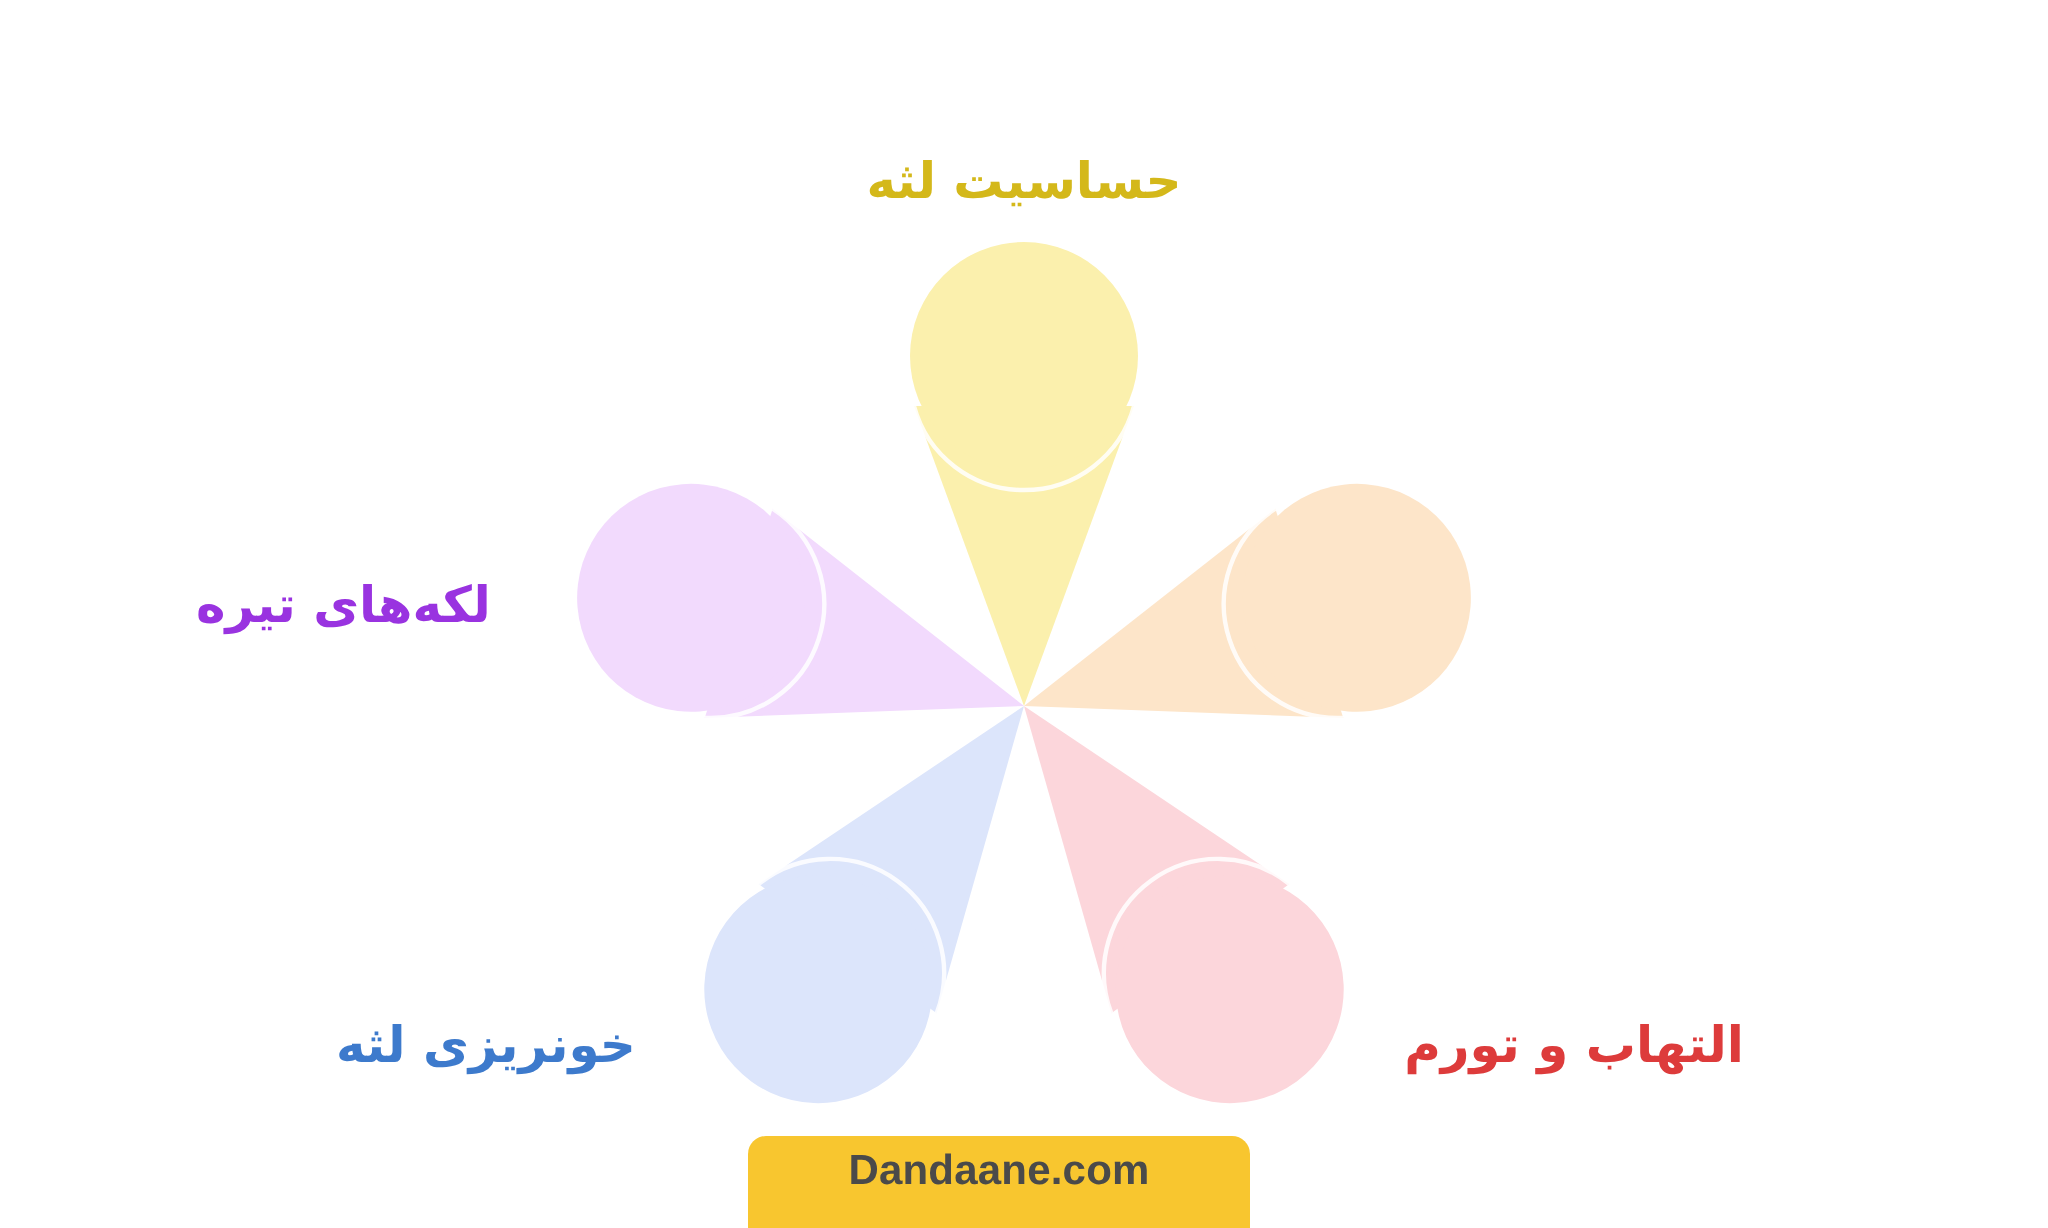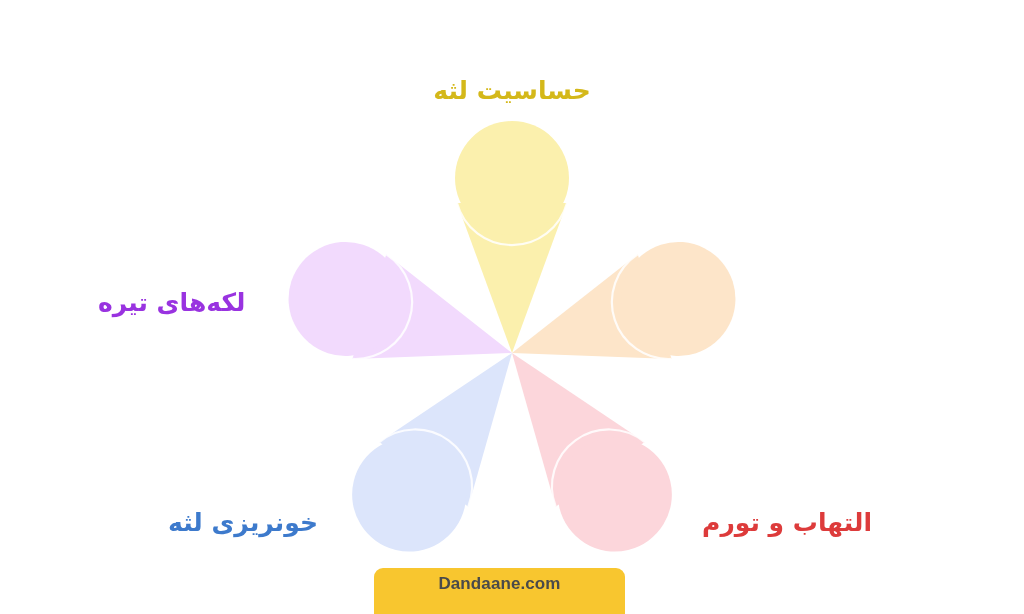--- a/index.html
+++ b/index.html
@@ -80,21 +80,21 @@
     background: #f8c62f;
     border-radius: 9px 9px 0 0;
     display: flex;
     align-items: flex-start;
     justify-content: center;
     padding-top: 6px;
     box-sizing: border-box;
   }
   #footer-badge-text {
     font-family: "Liberation Sans", "DejaVu Sans", sans-serif;
-    font-size: 17px;
+    font-size: 21px;
     font-weight: 700;
     color: #4a4a4a;
     direction: ltr;
     letter-spacing: 0.1px;
     text-align: right;
   }
 </style>
 </head>
 <body style="background: rgb(255, 255, 255);">
 

